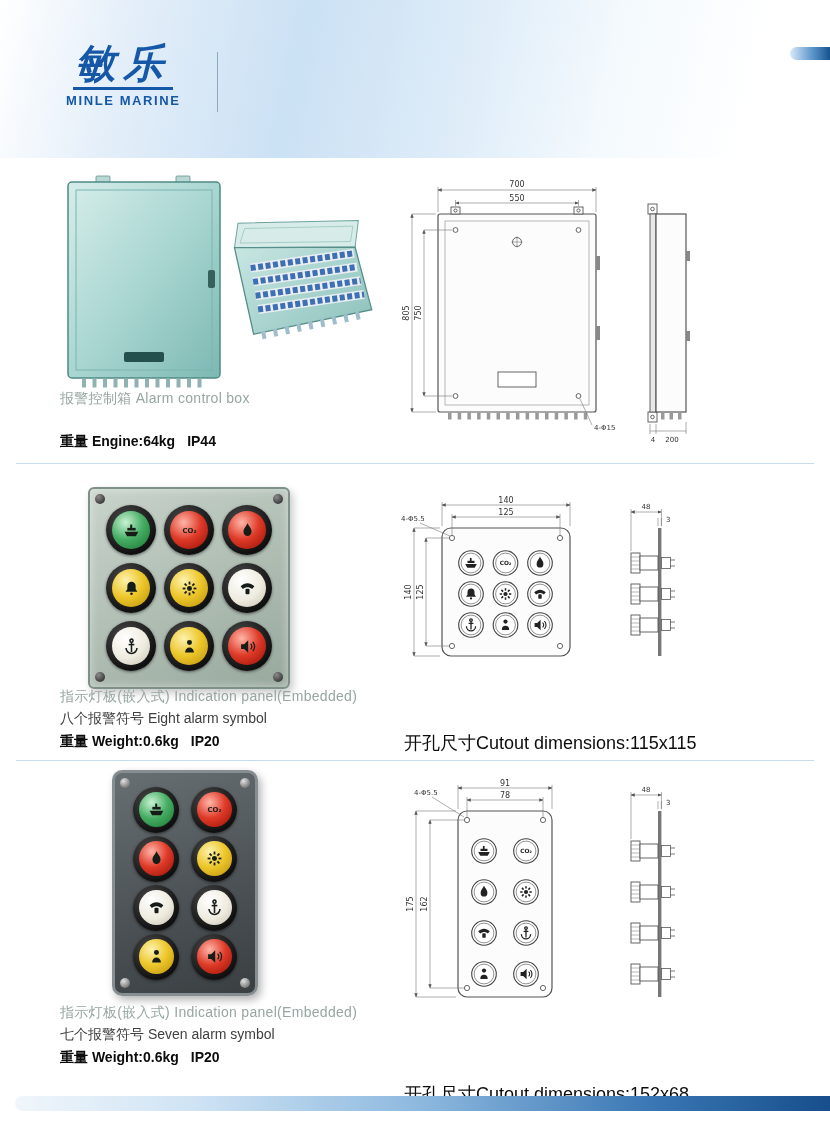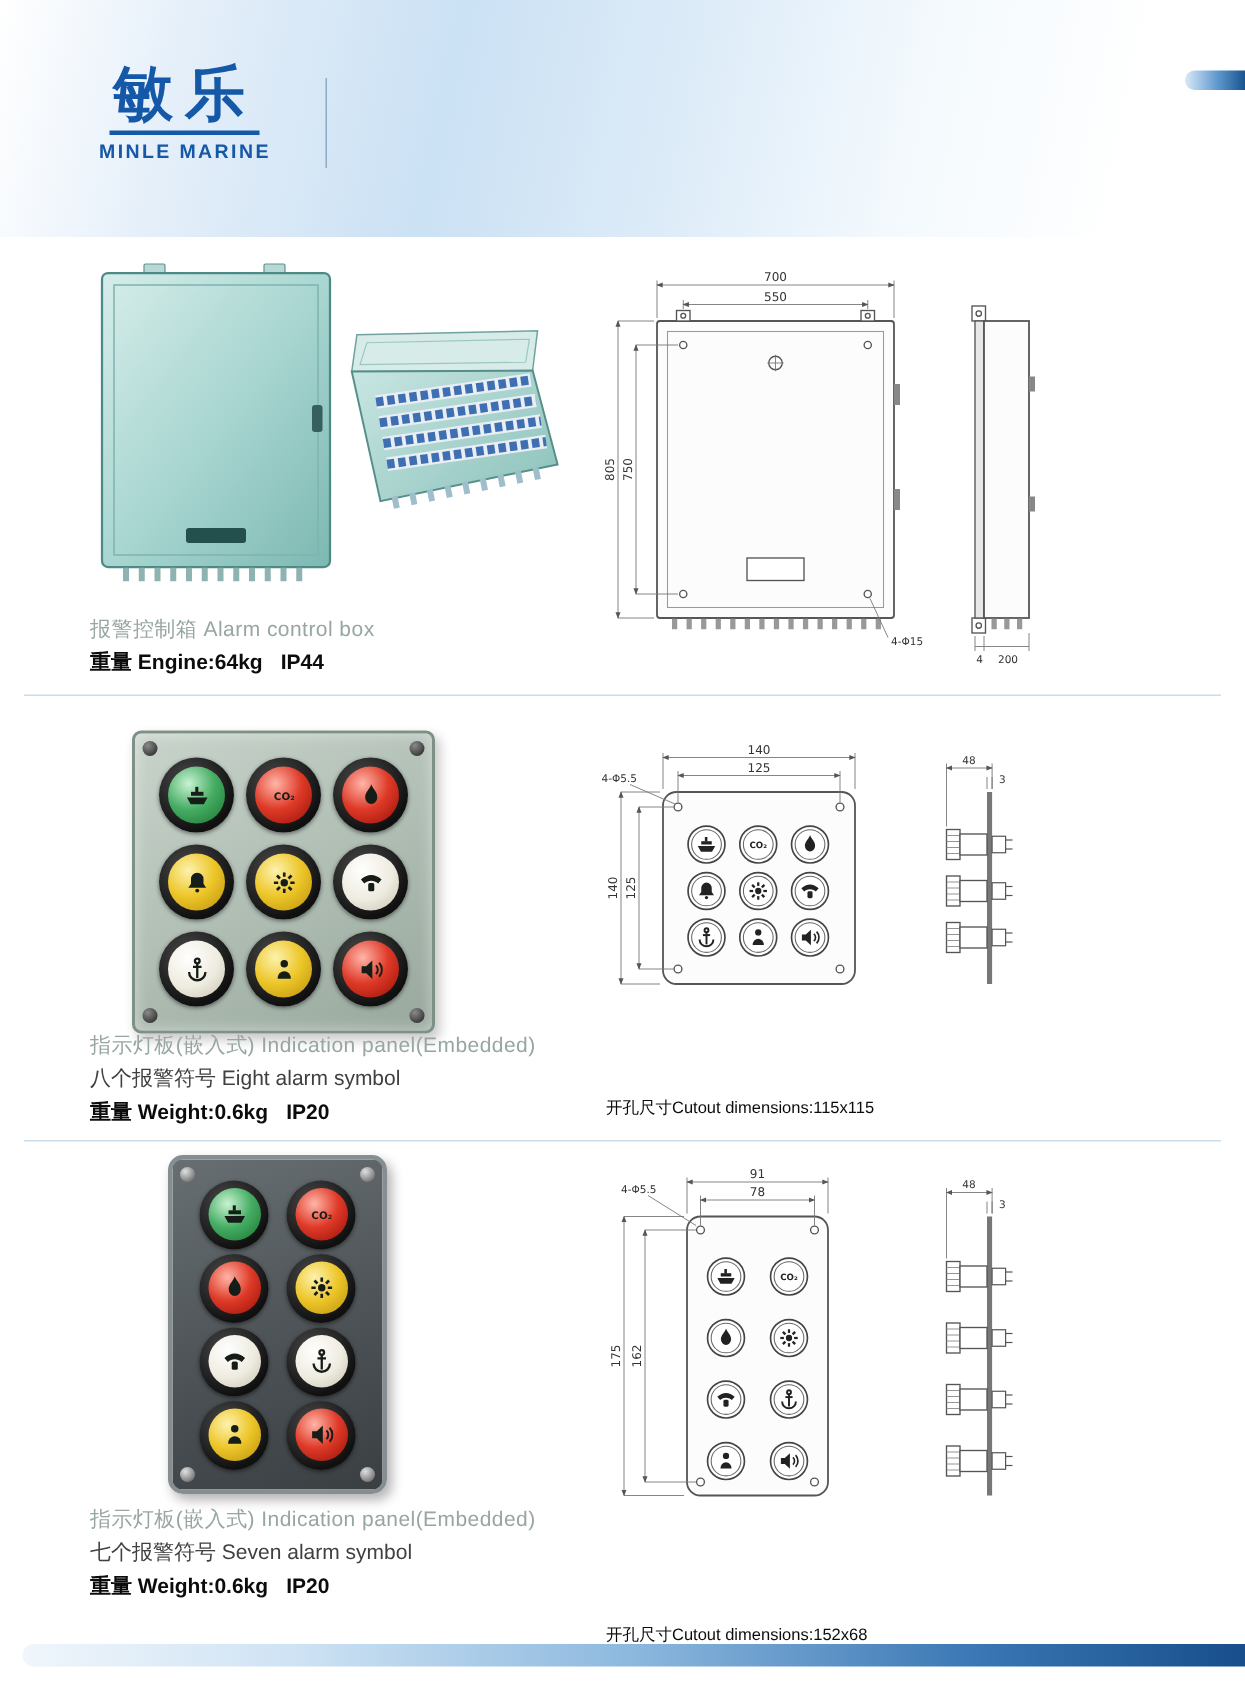--- a/index.html
+++ b/index.html
@@ -4,37 +4,37 @@
 <style>
   html,body{margin:0;padding:0}
   body{width:830px;height:1126px;background:#fff;font-family:"Liberation Sans","DejaVu Sans",sans-serif}
   .page{position:relative;width:830px;height:1126px;overflow:hidden;background:#fff}
   .abs{position:absolute}
 
   
   .header{position:absolute;left:0;top:0;width:830px;height:158px;
     background:linear-gradient(102deg,#ffffff 0%,#e3eef9 16%,#cbe1f4 36%,#dcebf8 54%,#f3f9fd 72%,#ffffff 90%)}
   .logo{position:absolute;left:66px;top:42px;text-align:center;color:#1558a8}
-  .logo-cn{display:inline-block;font-size:40px;font-weight:bold;letter-spacing:8px;line-height:1.05;
+  .logo-cn{display:inline-block;font-size:40px;font-weight:bold;font-style:italic;letter-spacing:8px;line-height:1.05;
     border-bottom:3px solid #1558a8;padding:0 2px 3px 2px}
   .logo-en{font-size:13px;font-weight:bold;letter-spacing:1.6px;margin-top:3px}
   .vdiv{position:absolute;left:217px;top:52px;width:1px;height:60px;background:#8fa9c0}
   .titles{position:absolute;left:233px;top:57px}
   .title-cn{font-size:20px;font-weight:bold;color:#101010;letter-spacing:1.5px}
   .title-en{font-size:17px;color:#101010;margin-top:9px}
   .top-strip{position:absolute;right:0;top:47px;width:40px;height:13px;border-radius:7px 0 0 7px;
     background:linear-gradient(to right,#d9e9f8,#5d97cc 55%,#17538f)}
   .divider{position:absolute;left:16px;width:798px;height:1px;background:#c9dcec}
 
   
   .cap{position:absolute;left:60px;font-size:14px;color:#97a6a0;letter-spacing:.3px}
   .cap-sub{position:absolute;left:60px;font-size:14px;color:#404040}
   .cap-weight{position:absolute;left:60px;font-size:14px;font-weight:bold;color:#0c0c0c}
   .cap-weight .ip{margin-left:12px}
-  .cutout{position:absolute;left:404px;font-size:11px;color:#0c0c0c}
+  .cutout{position:absolute;left:404px;font-size:18px;color:#0c0c0c}
 
   
   .photo-panel{position:absolute;border-radius:6px}
   #photo9{left:88px;top:487px;width:198px;height:198px;
     background:linear-gradient(150deg,#c9d4cb 0%,#aebcb2 55%,#98a89d 100%);
     border:2px solid #7d9187;box-shadow:inset 0 0 10px rgba(255,255,255,.45),3px 4px 8px rgba(0,0,0,.22)}
   #photo8{left:112px;top:770px;width:140px;height:220px;
     background:linear-gradient(160deg,#686f73 0%,#4a5054 60%,#3a3f42 100%);
     border:3px solid #878e92;border-radius:10px;box-shadow:3px 4px 8px rgba(0,0,0,.3)}
   .pgrid{position:absolute;inset:0;display:grid;justify-content:center;align-content:center}
@@ -180,21 +180,21 @@
       <line x1="263" y1="240" x2="286" y2="240" stroke="#999" stroke-width="7" stroke-dasharray="3.5 5"></line>
       <line class="dl" x1="252" y1="248" x2="252" y2="258"></line>
       <line class="dl" x1="258" y1="248" x2="258" y2="258"></line>
       <line class="dl" x1="288" y1="246" x2="288" y2="258"></line>
       <line class="dl" x1="252" y1="255" x2="288" y2="255"></line>
       <text class="dt7" x="255" y="266" text-anchor="middle">4</text>
       <text class="dt7" x="274" y="266" text-anchor="middle">200</text>
     </g>
   </svg>
 
-  <div class="cap" style="top:411px">报警控制箱 Alarm control box</div>
+  <div class="cap" style="top:390px">报警控制箱 Alarm control box</div>
   <div class="cap-weight" style="top:433px">
     <span>重量 Engine:64kg</span><span class="ip">IP44</span>
   </div>
 
   <div class="divider" style="top:463px"></div>
 
   <div class="photo-panel" id="photo9">
     <span class="screw s-tl"></span>
     <span class="screw s-tr"></span>
     <span class="screw s-bl"></span>

